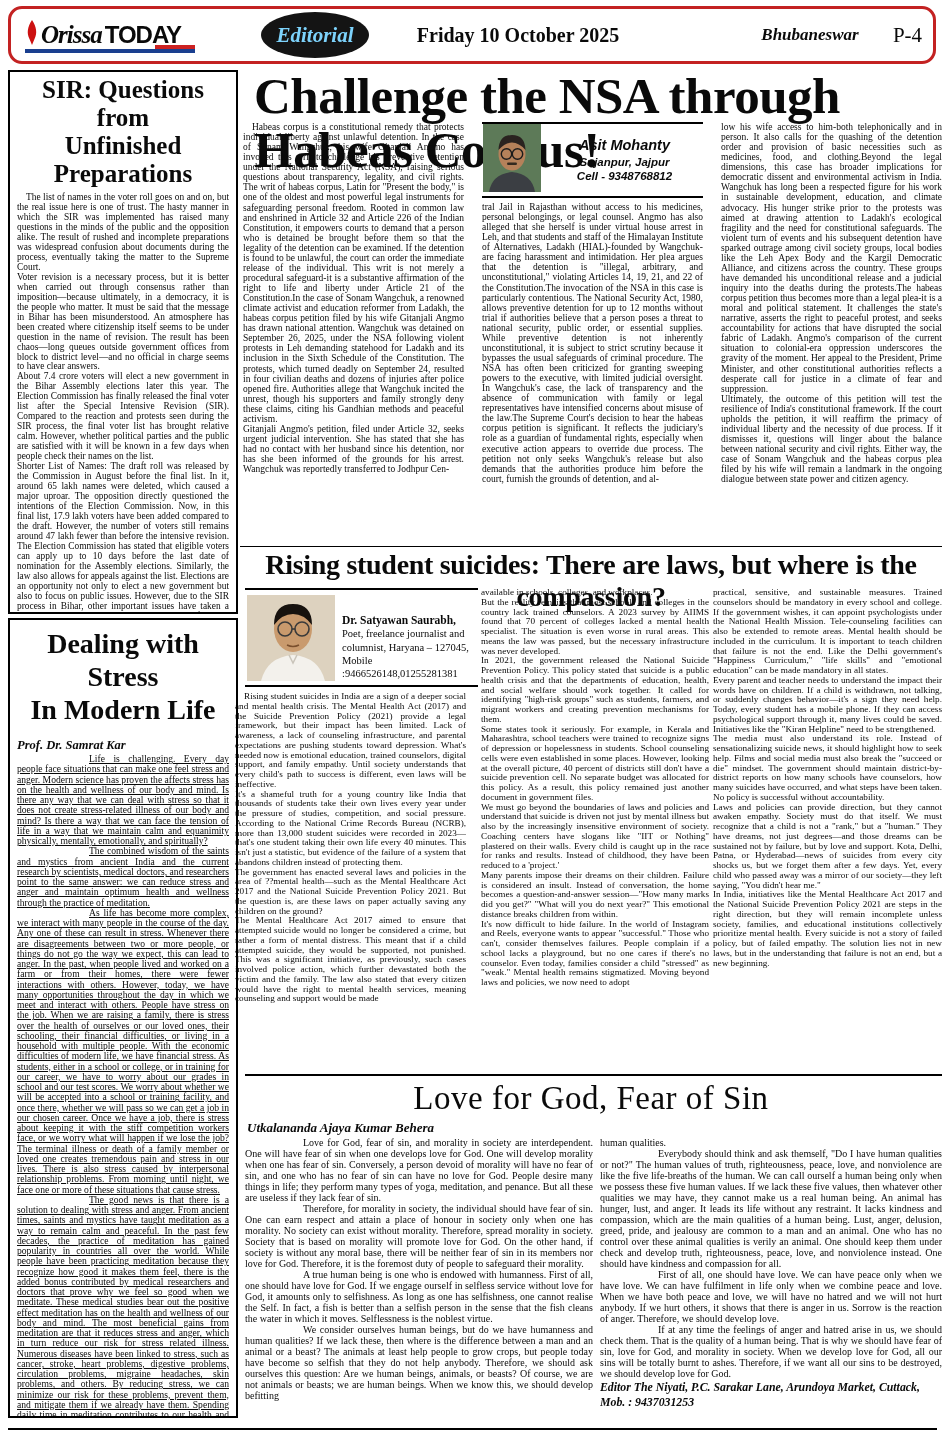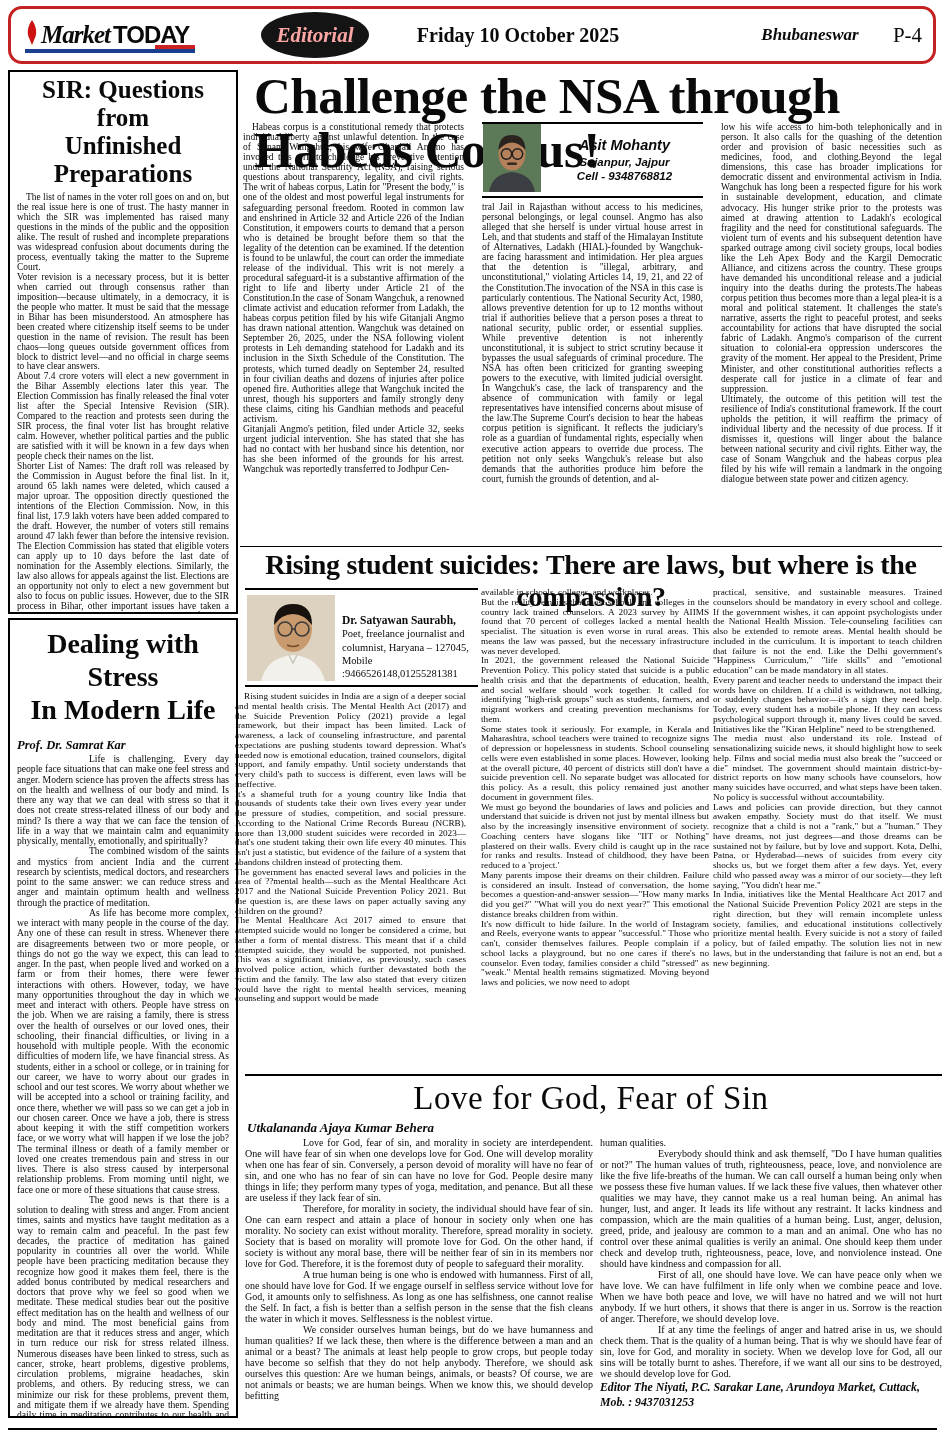--- a/index.html
+++ b/index.html
@@ -12,21 +12,21 @@
   .logo{margin-left:14px;}
   .logo-row{display:flex;align-items:baseline;line-height:1;}
   .logo-flame{margin-right:2px;position:relative;top:3px;}
   .logo-orissa{font-style:italic;font-weight:600;font-size:25px;letter-spacing:-1px;}
   .logo-today{font-family:"Liberation Sans",sans-serif;font-weight:bold;font-size:24px;
               letter-spacing:-1px;margin-left:3px;}
   .logo-bar{height:4px;background:#1a3f8f;margin-top:2px;position:relative;width:170px;}
   .logo-bar-red{position:absolute;right:0;top:-4px;width:40px;height:4px;background:#cc2222;}
   .badge{width:108px;height:46px;background:#141414;border-radius:50%;margin-left:66px;
          display:flex;align-items:center;justify-content:center;}
-  .badge-text{color:#fca5a5;font-style:italic;font-weight:bold;font-size:21px;}
+  .badge-text{color:#7dd3fc;font-style:italic;font-weight:bold;font-size:21px;}
   .header-date{position:absolute;left:357px;width:300px;text-align:center;font-weight:bold;font-size:20px;}
   .header-city{position:absolute;left:733px;width:132px;text-align:center;font-weight:bold;font-size:17px;font-style:italic;}
   .header-page{position:absolute;left:869px;width:55px;text-align:center;font-size:21px;}
 
   
   p{margin:0;text-align:justify;}
   .ind-sm{text-indent:9px;}
   .ind-lg{text-indent:72px;}
 
   
@@ -61,21 +61,21 @@
   .su-col1{left:235px;top:692px;width:231px;height:372px;}
   .su-col2{left:481px;top:588px;width:228px;height:477px;}
   .su-col3{left:713px;top:588px;width:229px;height:477px;}
   .rule-mid{position:absolute;left:245px;top:1074px;width:697px;border-top:2px solid #000;}
 
   
   .stress-box{position:absolute;left:8px;top:618px;width:230px;height:800px;border:2px solid #000;
               box-sizing:border-box;padding:5px 7px;overflow:hidden;}
   .stress-title{text-align:center;font-size:28px;font-weight:bold;line-height:1.18;margin:2px 0 12px;}
   .stress-byline{font-weight:bold;font-style:italic;font-size:12.5px;margin-bottom:1px;text-align:left;}
-  .stress-box p.body{font-size:9.6px;line-height:1.07;}
+  .stress-box p.body{font-size:9.6px;line-height:1.07;text-decoration:underline;}
 
   
   .god-title{position:absolute;left:240px;top:1080px;width:702px;text-align:center;font-size:33px;
              font-weight:400;letter-spacing:0.5px;}
   .god-byline{position:absolute;left:247px;top:1120px;font-weight:bold;font-style:italic;font-size:13px;}
   .god-col{position:absolute;top:1137px;height:278px;overflow:hidden;}
   .god-col p{font-size:10px;line-height:1.1;}
   .god-col1{left:245px;width:348px;}
   .god-col2{left:600px;width:342px;}
   .gi{text-indent:58px;}
@@ -89,21 +89,21 @@
 <div class="page">
 
   <div class="header">
     <div class="logo">
       <div class="logo-row">
         <span class="logo-flame">
           <svg width="14" height="26" viewBox="0 0 14 26">
               <path d="M7 0 C2.5 7 1.5 13 4.5 19 L7 25 L9.5 19 C12.5 13 11.5 7 7 0 Z" fill="#cc1111"></path>
             </svg>
         </span>
-        <span class="logo-orissa">Market</span>
+        <span class="logo-orissa">Orissa</span>
         <span class="logo-today">TODAY</span>
       </div>
       <div class="logo-bar">
         <span class="logo-bar-red"></span>
       </div>
     </div>
     <div class="badge">
       <span class="badge-text">Editorial</span>
     </div>
     <div class="header-date">Friday 10 October 2025</div>

